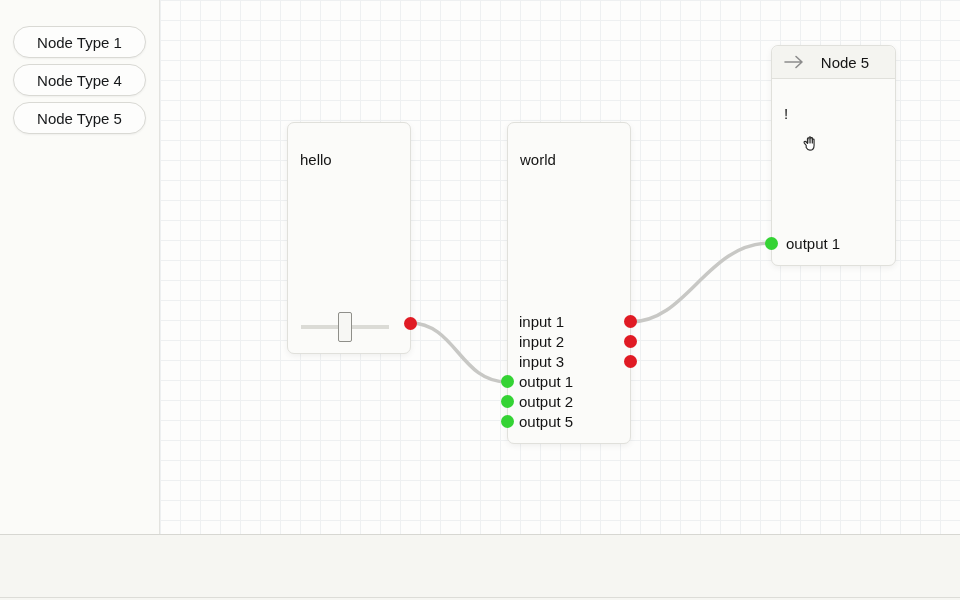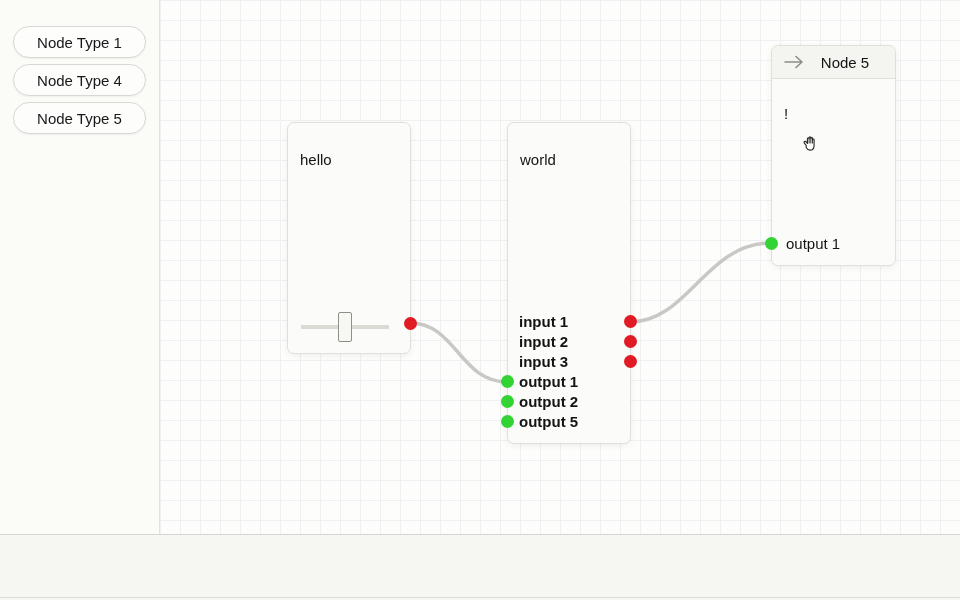--- a/index.html
+++ b/index.html
@@ -58,21 +58,21 @@
     display:flex;align-items:center;height:32px;
     background:#f4f4f0;border-bottom:1px solid #e0e0db;
     border-radius:7px 7px 0 0;cursor:move;
   }
   .arrow-icon{margin-left:11px;display:flex;flex:0 0 auto;}
   .node-title{flex:1;text-align:center;font-size:15px;color:#141414;padding-right:10px;}
   .node-content{font-size:15px;margin:28px 0 0 12px;}
 
   
   .io{position:absolute;left:0;right:0;}
-  #node2 .io{top:189px;font-weight:bold;}
+  #node2 .io{top:189px;}
   .io-row{position:relative;height:20px;line-height:20px;font-size:15px;padding-left:11px;}
   .dot{position:absolute;width:13px;height:13px;border-radius:50%;z-index:3;}
   .dot.in{right:-7px;top:3px;background:var(--input-port,#e01b24);cursor:crosshair;}
   .dot.out{left:-7px;top:3px;background:var(--output-port,#34d334);cursor:crosshair;}
 
   
   .port-n1{position:absolute;right:-7px;top:194px;width:13px;height:13px;
     border-radius:50%;background:var(--input-port,#e01b24);z-index:3;cursor:crosshair;}
 
   

